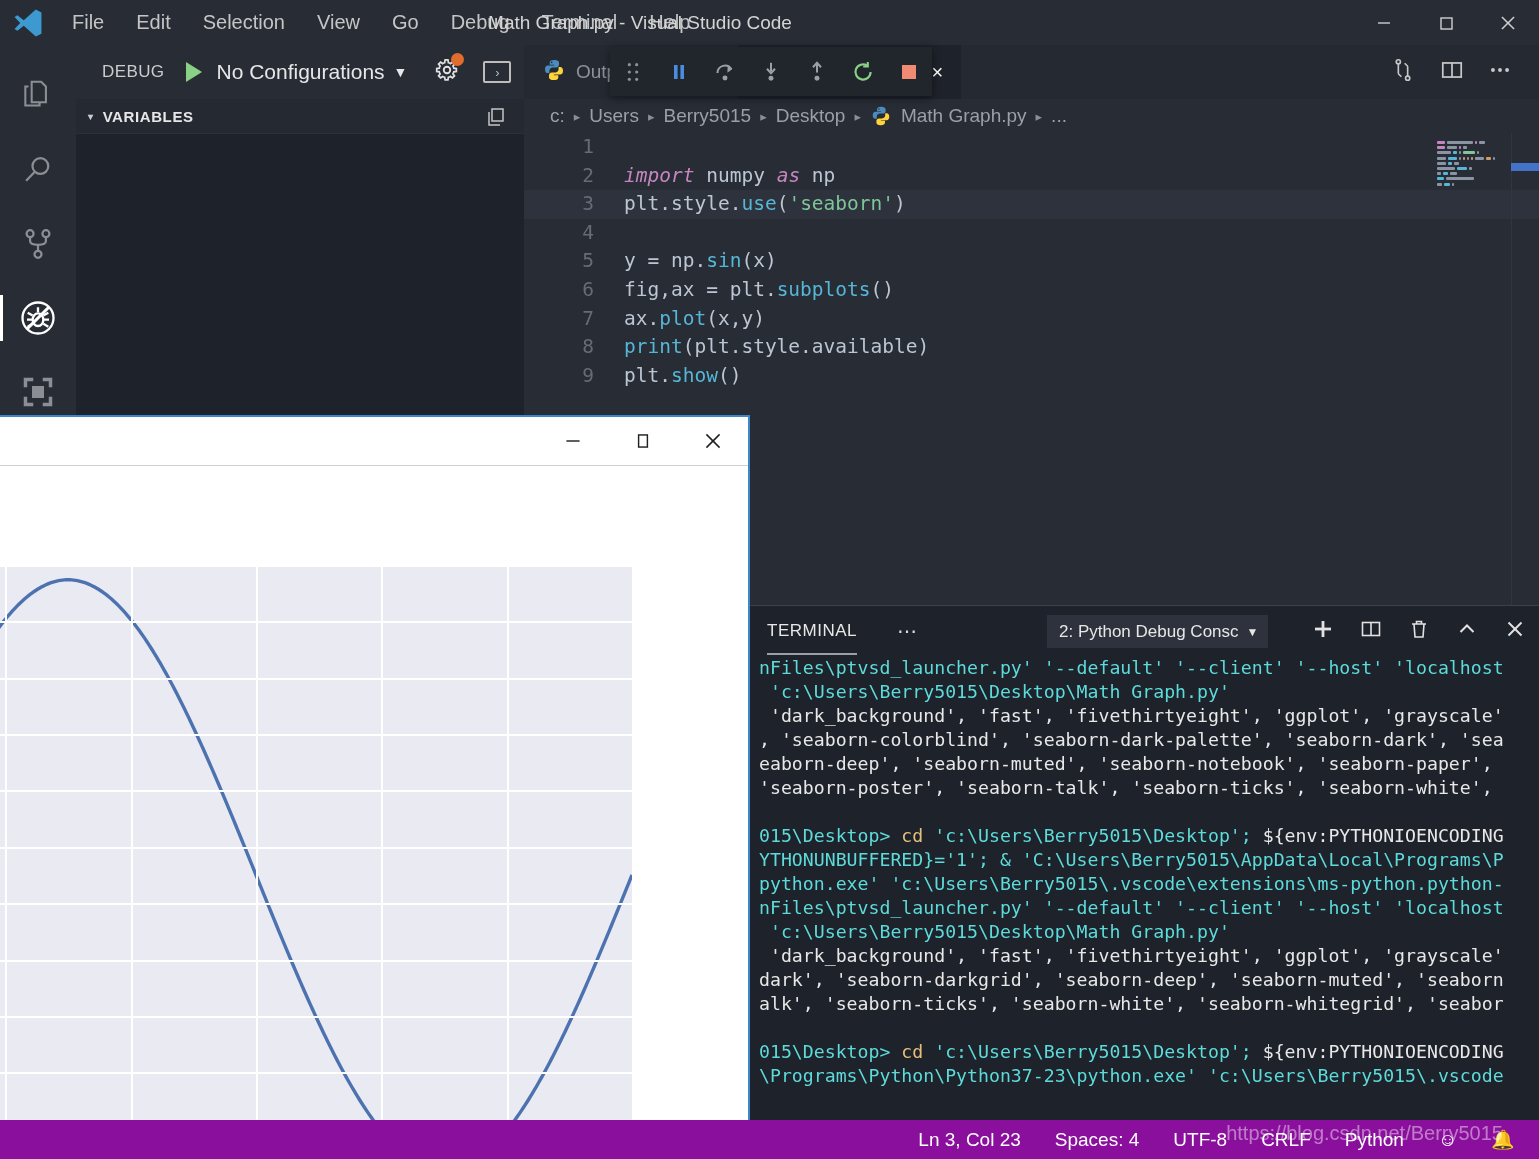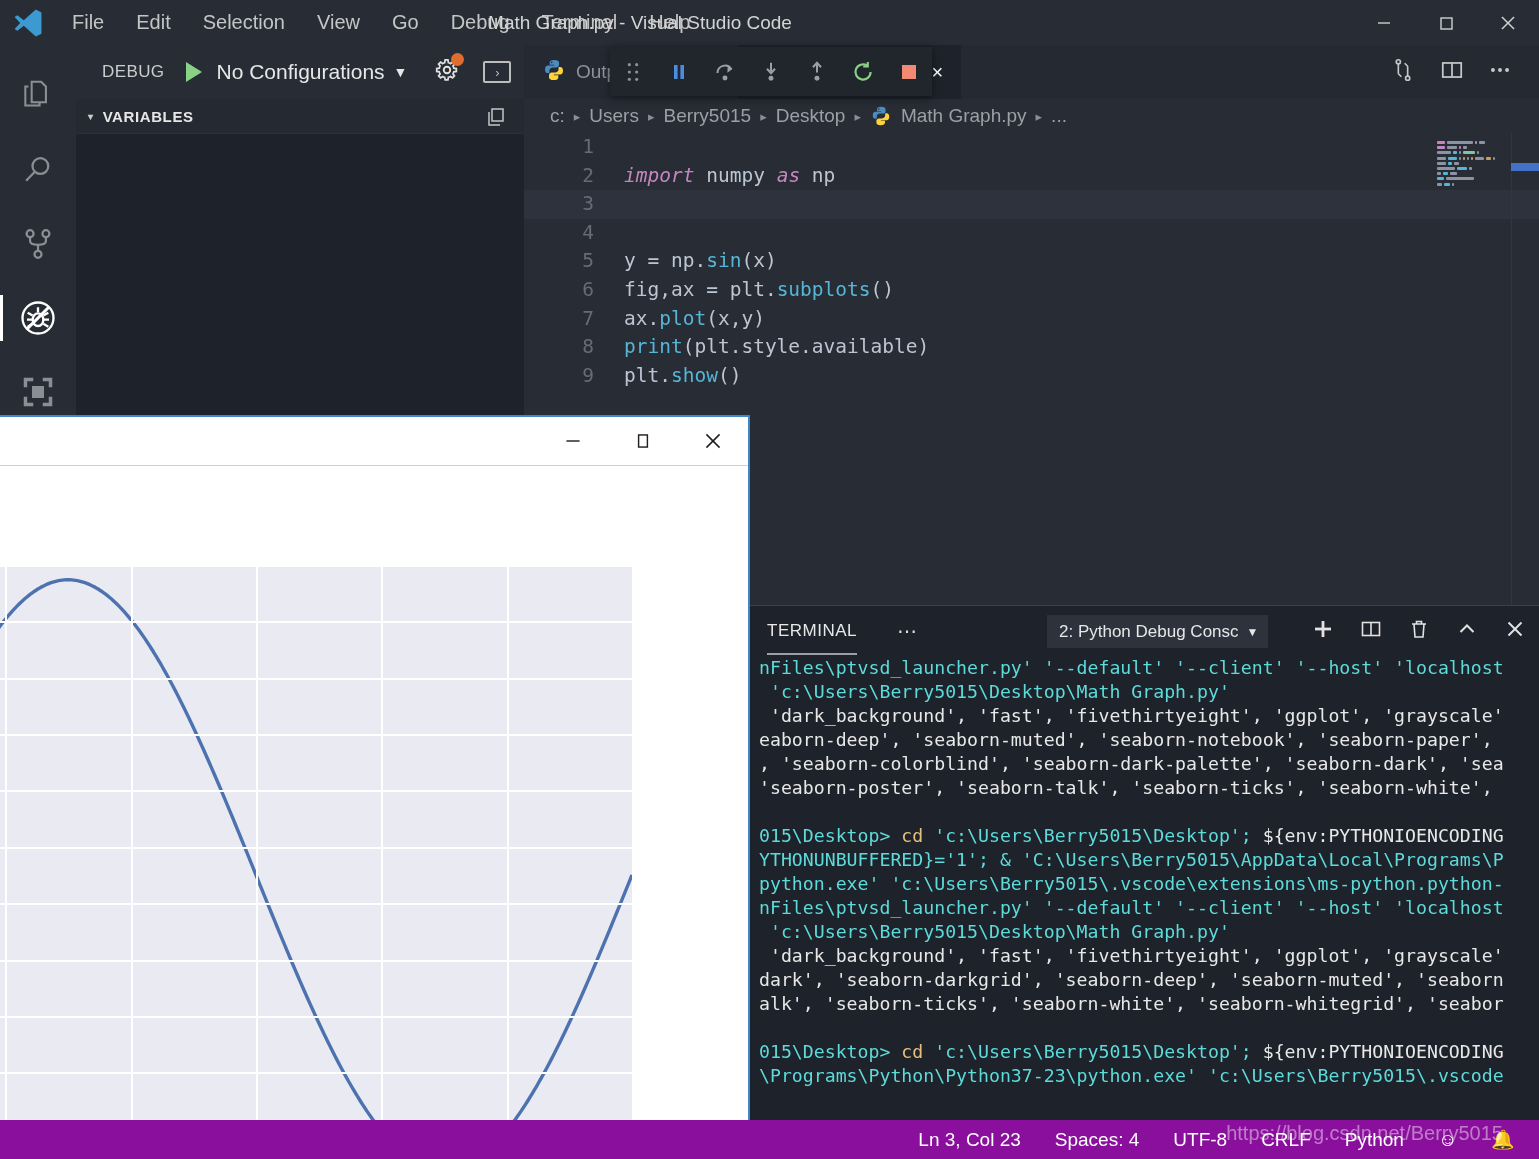--- a/index.html
+++ b/index.html
@@ -366,21 +366,21 @@
         </svg>
       </span>
       <span>Math Graph.py</span>
       <span class="bc-sep">▸</span>
       <span>...</span>
     </div>
 
     <div class="code" id="code-lines">
         <div class="cline"><span class="lnum">1</span></div>
         <div class="cline"><span class="lnum">2</span><span class="ctext"><span class="k-kw">import</span><span class="k-pl"> numpy </span><span class="k-kw">as</span><span class="k-pl"> np</span></span></div>
-        <div class="cline hl"><span class="lnum">3</span></div>
+        <div class="cline hl"><span class="lnum">3</span><span class="ctext"><span class="k-pl">plt.style.</span><span class="k-fn">use</span><span class="k-pl">(</span><span class="k-str">'seaborn'</span><span class="k-pl">)</span></span></div>
         <div class="cline"><span class="lnum">4</span></div>
         <div class="cline"><span class="lnum">5</span><span class="ctext"><span class="k-pl">y = np.</span><span class="k-fn">sin</span><span class="k-pl">(x)</span></span></div>
         <div class="cline"><span class="lnum">6</span><span class="ctext"><span class="k-pl">fig,ax = plt.</span><span class="k-fn">subplots</span><span class="k-pl">()</span></span></div>
         <div class="cline"><span class="lnum">7</span><span class="ctext"><span class="k-pl">ax.</span><span class="k-fn">plot</span><span class="k-pl">(x,y)</span></span></div>
         <div class="cline"><span class="lnum">8</span><span class="ctext"><span class="k-fn">print</span><span class="k-pl">(plt.style.available)</span></span></div>
         <div class="cline"><span class="lnum">9</span><span class="ctext"><span class="k-pl">plt.</span><span class="k-fn">show</span><span class="k-pl">()</span></span></div>
       </div>
 
     <div class="minimap">
       <div class="mini-rows" id="mini-rows">
@@ -529,22 +529,22 @@
             <line x1="5.5" y1="5.5" x2="18.5" y2="18.5"></line>
               <line x1="18.5" y1="5.5" x2="5.5" y2="18.5"></line>
           </svg>
         </span>
       </div>
     </div>
     <div class="term-body" id="term-body">
         <div class="tline t-cy">nFiles\ptvsd_launcher.py' '--default' '--client' '--host' 'localhost</div>
         <div class="tline t-cy"> 'c:\Users\Berry5015\Desktop\Math Graph.py'</div>
         <div class="tline t-wh"> 'dark_background', 'fast', 'fivethirtyeight', 'ggplot', 'grayscale'</div>
+        <div class="tline t-wh">, 'seaborn-colorblind', 'seaborn-dark-palette', 'seaborn-dark', 'sea</div>
         <div class="tline t-wh">eaborn-deep', 'seaborn-muted', 'seaborn-notebook', 'seaborn-paper',</div>
-        <div class="tline t-wh">, 'seaborn-colorblind', 'seaborn-dark-palette', 'seaborn-dark', 'sea</div>
         <div class="tline t-wh">'seaborn-poster', 'seaborn-talk', 'seaborn-ticks', 'seaborn-white',</div>
         <div class="tline t-wh">&nbsp;</div>
         <div class="tline"><span class="t-cy">015\Desktop&gt; </span><span class="t-ye">cd</span><span class="t-cy"> 'c:\Users\Berry5015\Desktop'; </span><span class="t-wh">${env:PYTHONIOENCODING</span></div>
         <div class="tline t-cy">YTHONUNBUFFERED}='1'; &amp; 'C:\Users\Berry5015\AppData\Local\Programs\P</div>
         <div class="tline t-cy">python.exe' 'c:\Users\Berry5015\.vscode\extensions\ms-python.python-</div>
         <div class="tline t-cy">nFiles\ptvsd_launcher.py' '--default' '--client' '--host' 'localhost</div>
         <div class="tline t-cy"> 'c:\Users\Berry5015\Desktop\Math Graph.py'</div>
         <div class="tline t-wh"> 'dark_background', 'fast', 'fivethirtyeight', 'ggplot', 'grayscale'</div>
         <div class="tline t-wh">dark', 'seaborn-darkgrid', 'seaborn-deep', 'seaborn-muted', 'seaborn</div>
         <div class="tline t-wh">alk', 'seaborn-ticks', 'seaborn-white', 'seaborn-whitegrid', 'seabor</div>

